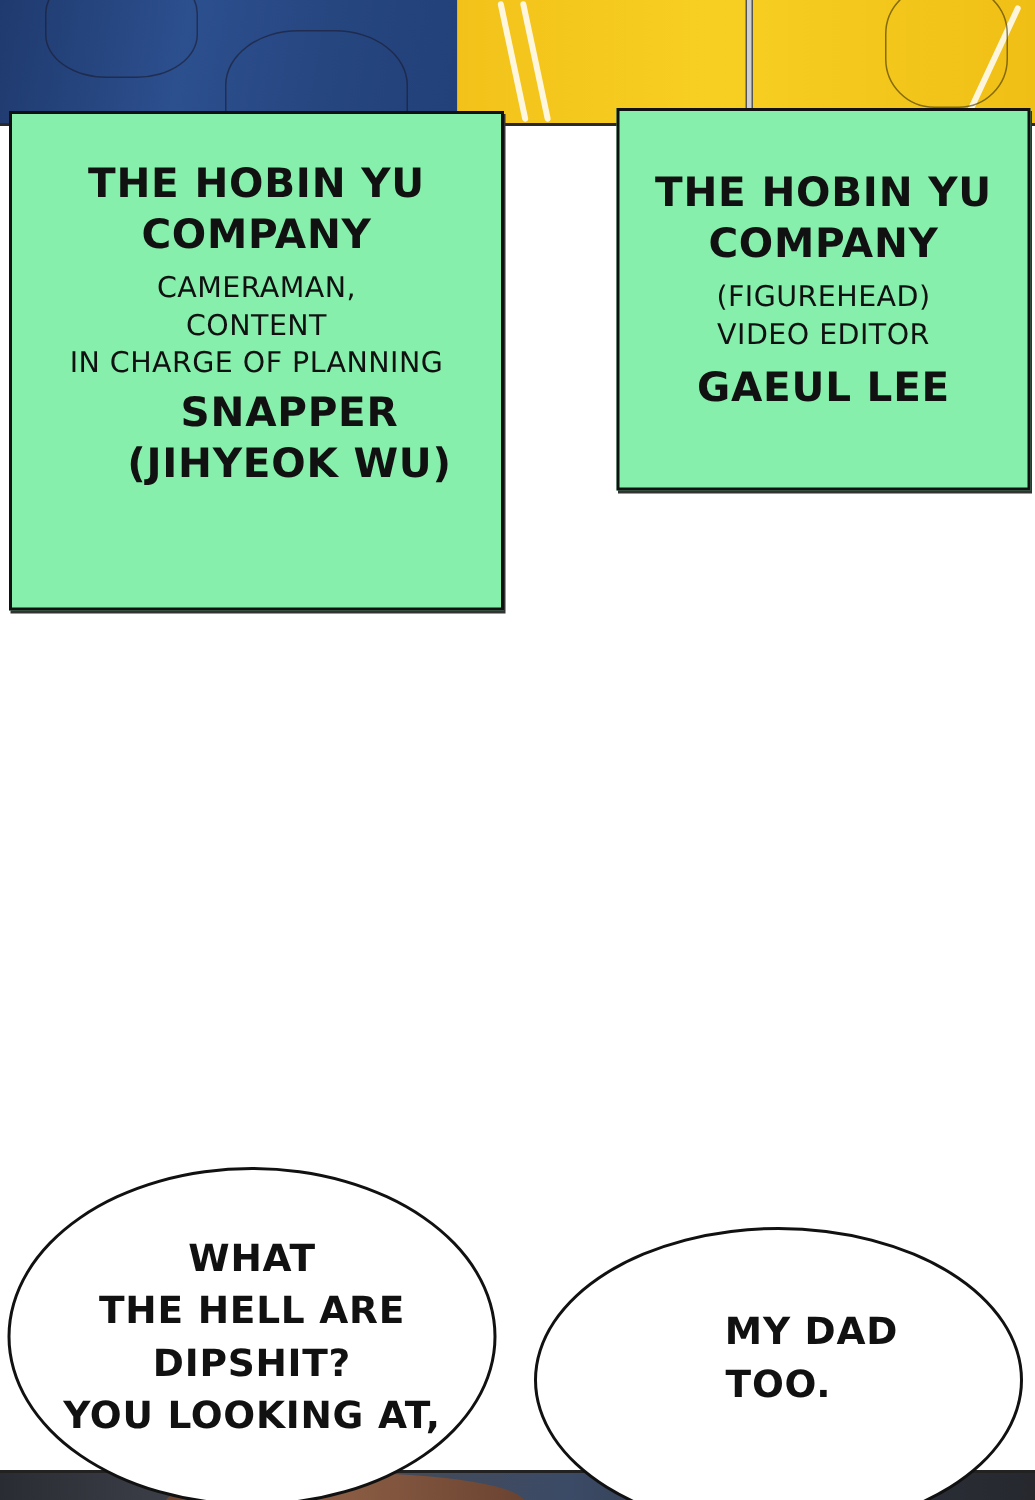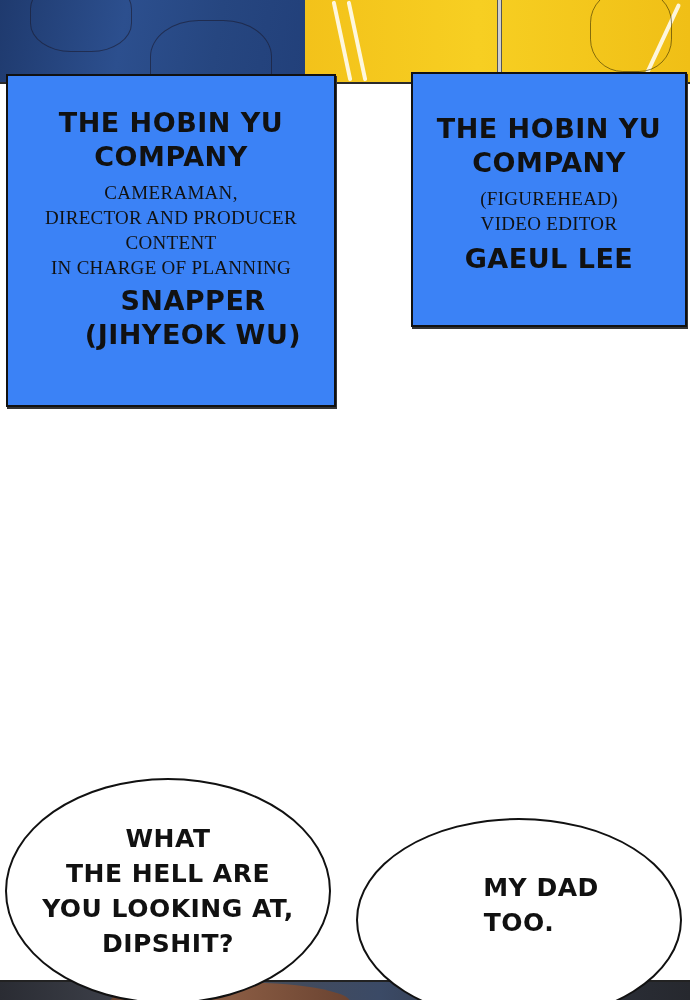--- a/index.html
+++ b/index.html
@@ -6,26 +6,26 @@
   body { width:690px; height:1000px; position:relative; overflow:hidden; background:#ffffff;
          font-family:"DejaVu Sans", sans-serif; }
   .art-top { position:absolute; left:0; top:0; width:690px; height:82px; overflow:hidden; border-bottom:2px solid #2a2a2a; }
   .art-blue { position:absolute; left:0; top:0; width:305px; height:82px;
               background:linear-gradient(100deg,#1f3a6e 0%,#2c4f8e 40%,#264680 70%,#22407a 100%); }
   .art-yellow { position:absolute; left:305px; top:0; width:385px; height:82px;
               background:linear-gradient(90deg,#f3c21a 0%,#f7cf22 45%,#f0bf16 100%); }
   .stripe { position:absolute; background:#ffffff; opacity:.85; border-radius:3px; }
   .zip { position:absolute; left:497px; top:0; width:3px; height:82px; background:#cfcfcf; border-left:1px solid #555; border-right:1px solid #555; }
   .ink { position:absolute; border:1.5px solid #1a1a2e; border-radius:40%; opacity:.6; }
-  .box { position:absolute; background:#3b82f6; border:2px solid #111; box-shadow:1px 2px 0 #333;
+  .box { position:absolute; background:#86efac; border:2px solid #111; box-shadow:1px 2px 0 #333;
          text-align:center; color:#111; text-transform:uppercase; }
   .box-left { left:6px; top:74px; width:326px; height:329px; }
   .box-right { left:411px; top:72px; width:272px; height:251px; }
   .t-big { font-size:27px; line-height:34px; font-weight:bold; letter-spacing:0.5px; }
-  .t-small { font-size:19px; line-height:25px; letter-spacing:0.3px;font-family:Liberation Serif, serif; }
+  .t-small { font-size:19px; line-height:25px; letter-spacing:0.3px; }
   .bubble { position:absolute; background:#fff; border:2px solid #111; border-radius:50%;
             text-align:center; color:#111; font-weight:bold; text-transform:uppercase;
             display:flex; flex-direction:column; justify-content:center; align-items:center;
             font-size:25px; line-height:35px; letter-spacing:0.5px; z-index:3; }
   .bubble-left { left:5px; top:778px; width:322px; height:222px; }
   .bubble-right { left:356px; top:818px; width:322px; height:200px; }
   .art-bottom { position:absolute; left:0; top:980px; width:690px; height:20px; overflow:hidden;
                 background:linear-gradient(90deg,#2a2c33 0%,#3a3d46 15%,#4a4c52 30%,#3b4a66 55%,#2f3540 75%,#26282e 100%);
                 border-top:2px solid #222; z-index:1; }
   .hair { position:absolute; left:110px; top:0; width:240px; height:40px; border-radius:50% 50% 0 0;
@@ -46,21 +46,20 @@
   <div class="ink" style="left:590px;top:-10px;width:80px;height:80px;border-color:#3a2f00;"></div>
 </div>
 
 <div class="box box-left">
   <div style="margin-top:30px;">
     <div class="t-big">THE HOBIN YU</div>
     <div class="t-big">COMPANY</div>
   </div>
   <div style="margin-top:6px;">
     <div class="t-small">CAMERAMAN,</div>
-    <div class="t-small">DIRECTOR AND PRODUCER</div>
     <div class="t-small">CONTENT</div>
     <div class="t-small">IN CHARGE OF PLANNING</div>
   </div>
   <div style="margin-top:4px;margin-left:44px;">
     <div class="t-big">SNAPPER</div>
     <div class="t-big">(JIHYEOK WU)</div>
   </div>
 </div>
 
 <div class="box box-right">
@@ -77,20 +76,20 @@
   </div>
 </div>
 
 <div class="art-bottom">
   <div class="hair"></div>
 </div>
 
 <div class="bubble bubble-left">
   <div>WHAT</div>
   <div>THE HELL ARE</div>
+  <div>DIPSHIT?</div>
   <div>YOU LOOKING AT,</div>
-  <div>DIPSHIT?</div>
 </div>
 
 <div class="bubble bubble-right">
   <div style="margin-top:-30px;margin-left:44px;">MY DAD</div>
   <div>TOO.</div>
 </div>
 
 </body></html>

